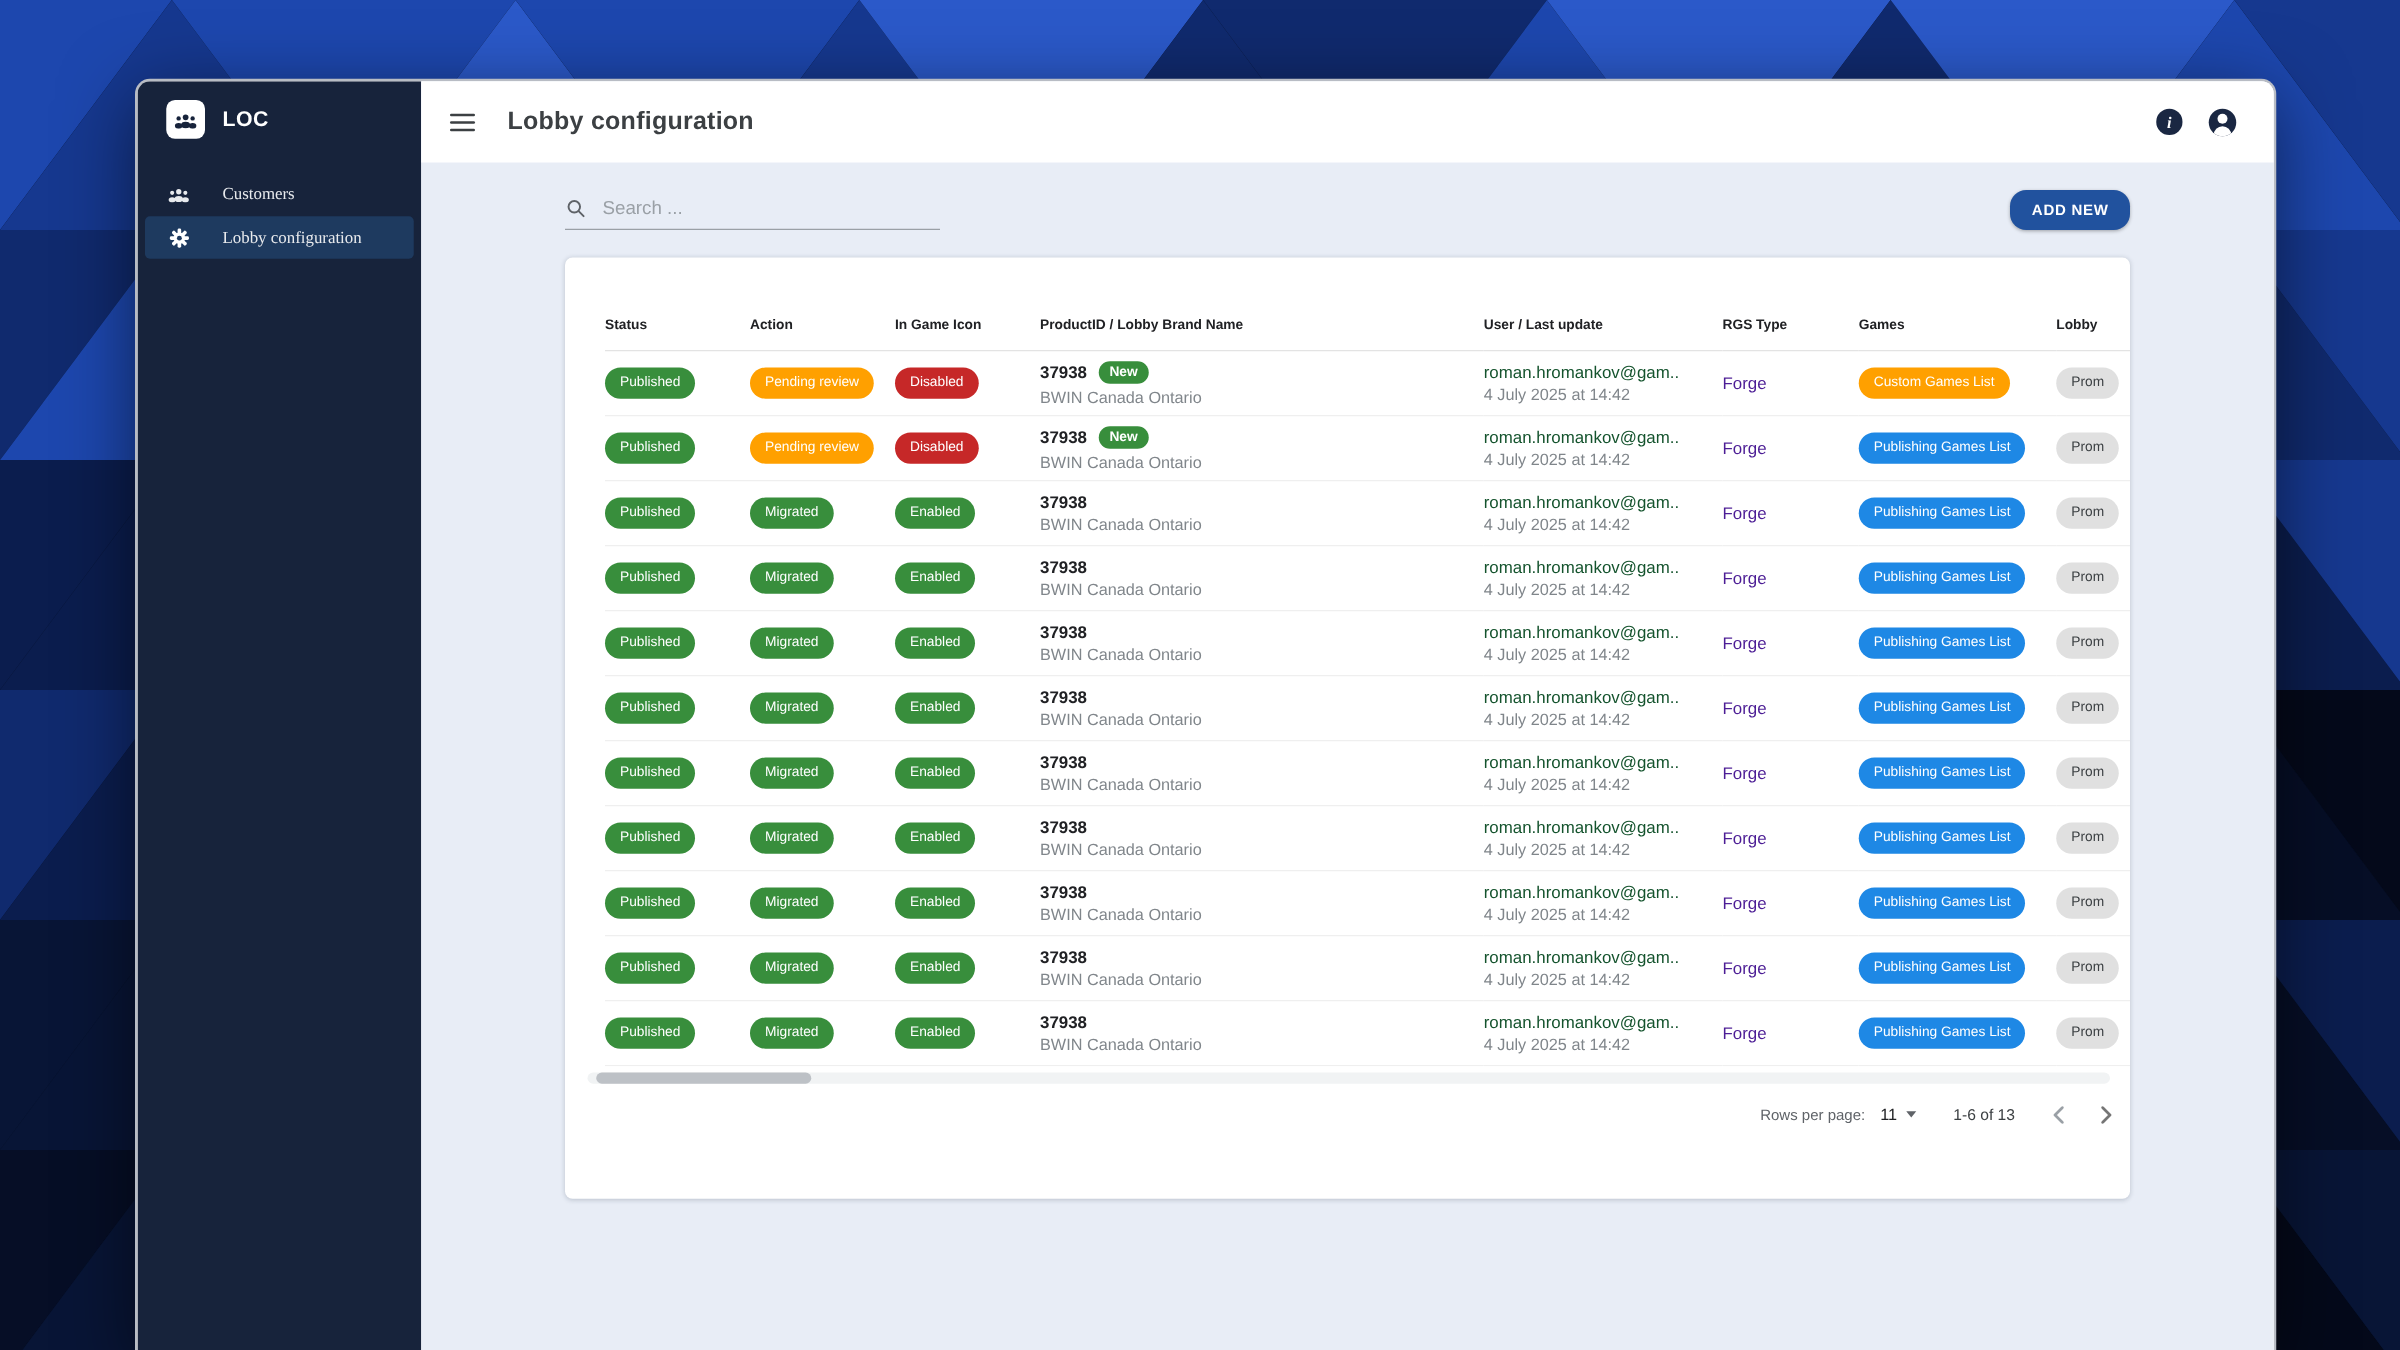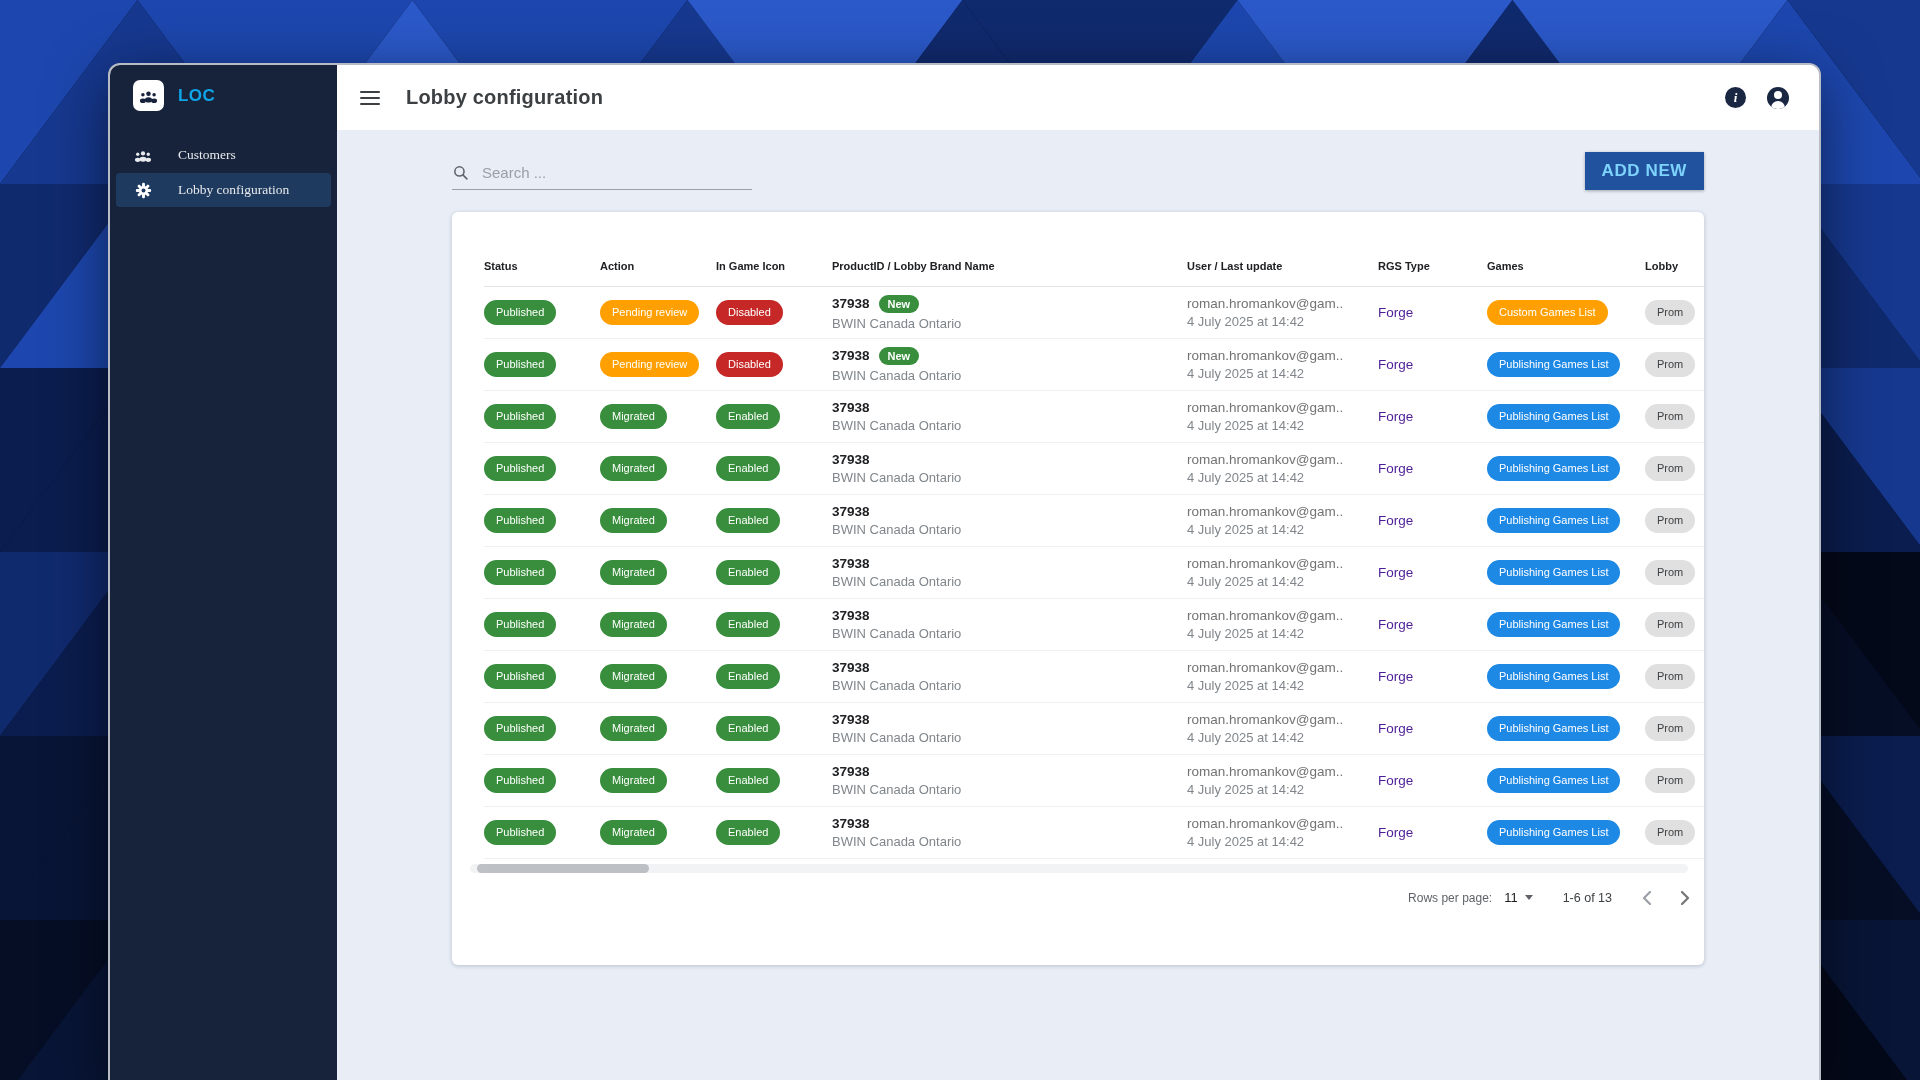--- a/index.html
+++ b/index.html
@@ -16,21 +16,21 @@
     border-radius:10px 10px 0 0; overflow:hidden; display:flex;
     box-shadow:0 0 0 2px #b8bcc4, 0 14px 60px rgba(0,0,0,.55);
     background:#fff;
   }
 
   
   .sidebar { width:227px; flex-shrink:0; background:var(--sidebar); color:#E8EAED; }
   .logo-row { display:flex; align-items:center; gap:14px; padding:15px 0 0 23px; }
   .logo-badge { width:31px; height:31px; background:#fff; border-radius:7px;
     display:flex; align-items:center; justify-content:center; }
-  .logo-text { font-size:17px; font-weight:700; letter-spacing:.4px; color:#0ea5e9; }
+  .logo-text { font-size:17px; font-weight:700; letter-spacing:.4px; color:#ffffff; }
   nav { margin-top:27px; }
   .nav-item { display:flex; align-items:center; height:34px; margin:0 6px 1px 6px;
     border-radius:4px; padding-left:17px; gap:25px; font-size:13.5px; cursor:pointer;font-family:Liberation Serif, serif; }
   .nav-item .nav-icon { width:20px; display:flex; justify-content:center; }
   .nav-item.active { background:var(--sidebar_active); }
 
   
   .main { flex:1; min-width:0; display:flex; flex-direction:column; background:var(--content_bg); }
   .topbar { height:65px; flex-shrink:0; background:#fff; display:flex; align-items:center;
     padding:0 30px 0 23px; }
@@ -51,22 +51,22 @@
 
   .content { flex:1; padding:0 115px; overflow:hidden; }
 
   
   .toolbar { margin-top:22px; display:flex; align-items:flex-end; justify-content:space-between; }
   .search { display:flex; align-items:center; gap:11px; width:300px;
     border-bottom:1px solid #9aa0a6; padding-bottom:7px; }
   .search input { border:none; outline:none; background:transparent; width:100%;
     font-size:15px; color:#3c4043; font-family:"Liberation Sans", sans-serif; }
   .search input::placeholder { color:#9aa0a6; }
-  .add-new { background:var(--button); color:#7dd3fc; border:none; border-radius:0;
-    font-size:17px; font-weight:700; letter-spacing:.6px; padding:9px 17px;
+  .add-new { background:var(--button); color:#ffffff; border:none; border-radius:13px;
+    font-size:12px; font-weight:700; letter-spacing:.6px; padding:9px 17px;
     cursor:pointer; box-shadow:0 1px 3px rgba(0,0,0,.3);
     font-family:"Liberation Sans", sans-serif; }
 
   
   .card { margin-top:22px; background:#fff; border-radius:6px; height:753px;
     box-shadow:0 1px 4px rgba(25,35,60,.22); padding-top:26px; overflow:hidden; position:relative; }
   .card-controls { display:flex; gap:26px; padding-left:35px; }
   .ctl { display:flex; align-items:center; gap:10px; background:none; border:none;
     color:var(--accent); font-size:13px; font-weight:700; letter-spacing:.4px;
     cursor:pointer; font-family:"Liberation Sans", sans-serif; padding:0; }
@@ -83,21 +83,21 @@
   .pill.green { background:var(--green); }
   .pill.amber { background:var(--amber); }
   .pill.red   { background:var(--red); }
   .pill.blue  { background:var(--blue); }
   .pill.grayp { background:var(--gray_pill); color:#3c4043; }
 
   .cell-main { font-weight:700; color:#202124; display:flex; align-items:center; gap:9px; }
   .badge { background:var(--green); color:#fff; font-size:11px; font-weight:700;
     padding:3px 9px; border-radius:10px; }
   .cell-sub { color:#80868b; font-size:13px; margin-top:3px; font-weight:400; }
-  .user-main { color:#737373; font-weight:500; }
+  .user-main { color:#14532d; font-weight:500; }
   .rgs { font-weight:500; color:#4c1d95; }
 
   .hscroll { margin:5px 16px 0 18px; height:9px; border-radius:5px; background:#f1f3f4;
     position:relative; cursor:pointer; }
   .hscroll .thumb { position:absolute; left:7px; top:0; height:9px; width:172px;
     border-radius:5px; background:#bdc1c6; cursor:grab; }
 
   .pagination { display:flex; align-items:center; justify-content:flex-end;
     padding:17px 14px 0 0; color:#5f6368; font-size:12px; }
   .rpp { display:flex; align-items:center; gap:7px; margin-left:12px;

